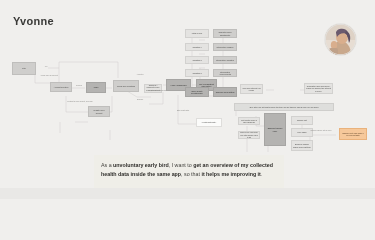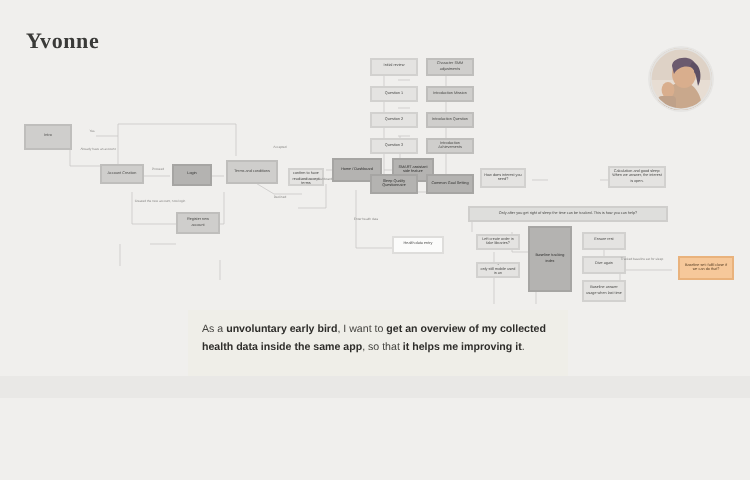--- a/index.html
+++ b/index.html
@@ -9,21 +9,20 @@
     font-family:"Liberation Sans", sans-serif;
     position:relative;
   }
   #canvas{position:absolute;inset:0;}
 
   
   .page-title{
     position:absolute;left:13px;top:15px;
     font-size:11px;font-weight:700;color:#3a3a38;
     letter-spacing:.3px;
-    font-family:Liberation Serif, serif;
   }
   .avatar{
     position:absolute;left:325px;top:24px;
     width:31px;height:31px;border-radius:50%;
     overflow:hidden;background:#cbbfb4;
     box-shadow:0 0 0 1px rgba(0,0,0,.04);
   }
   .avatar svg{display:block;width:31px;height:31px;}
 
   

